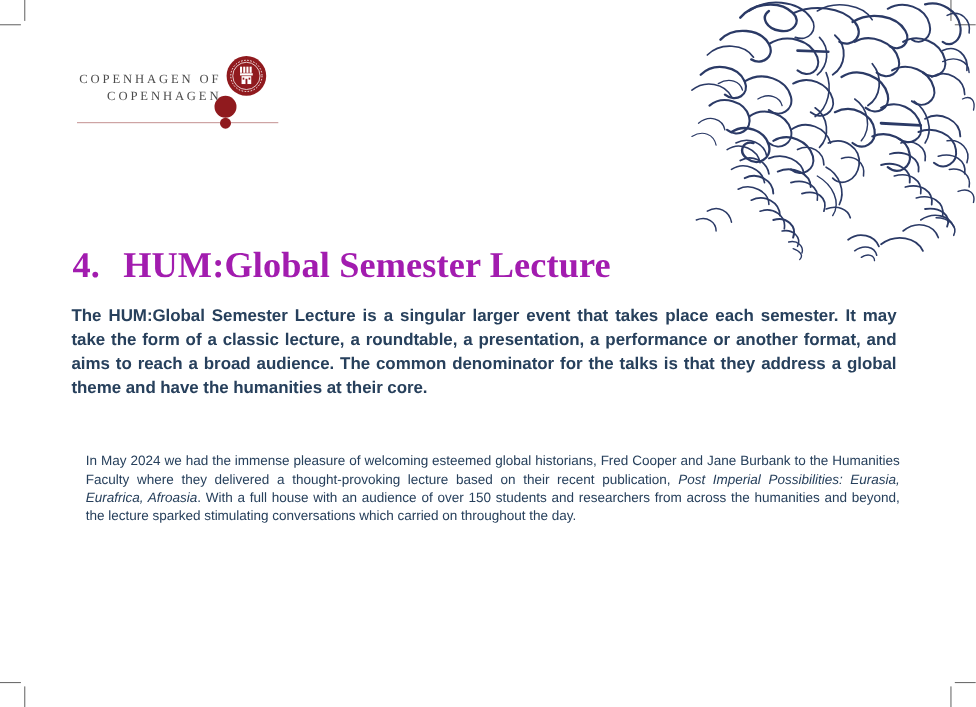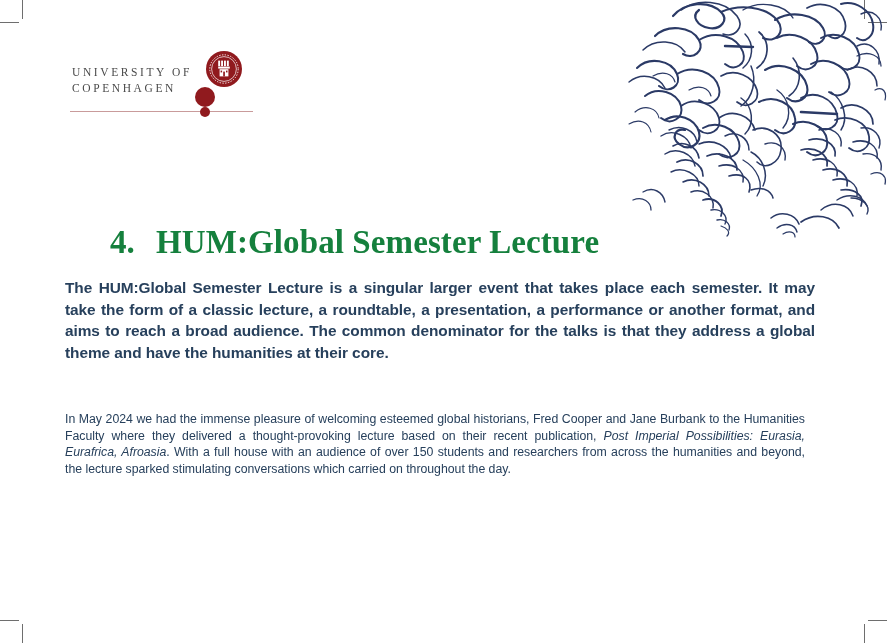--- a/index.html
+++ b/index.html
@@ -70,21 +70,21 @@
     position: absolute;
     left: 5px;
     top: 14px;
     font-family: "Liberation Serif", "DejaVu Serif", serif;
     color: #4a4a4a;
     font-size: 11.5px;
     line-height: 16px;
     letter-spacing: 2.6px;
     white-space: nowrap;
   }
-  .logo-wordmark .line2 { display: block; }
+  .logo-wordmark .line2 { display: block; text-align: right; }
 
   .logo-seal {
     position: absolute;
     left: 138px;
     top: 0px;
     width: 38px;
     height: 38px;
   }
   .logo-seal svg { display: block; }
 
@@ -116,24 +116,23 @@
   }
 
   
   .page-heading {
     position: absolute;
     left: 66px;
     top: 200px;
     font-family: "Liberation Serif", "DejaVu Serif", serif;
     font-size: 33px;
     line-height: 40px;
-    color: #15803d;
+    color: #a21caf;
     white-space: nowrap;
     letter-spacing: 0.1px;
-    margin-left: 44px;
   }
   .page-heading .num {
     display: inline-block;
     min-width: 46px;
   }
 
   
   .lead-paragraph {
     position: absolute;
     left: 65px;
@@ -144,21 +143,21 @@
     line-height: 21.5px;
     color: #27405c;
     text-align: justify;
     text-justify: inter-word;
     letter-spacing: -0.05px;
     font-weight: bold;
   }
 
   .body-paragraph {
     position: absolute;
-    left: 65px;
+    left: 78px;
     top: 369px;
     width: 740px;
     font-family: "Liberation Sans", sans-serif;
     font-size: 12.3px;
     line-height: 16.7px;
     color: #27405c;
     text-align: justify;
     text-justify: inter-word;
     letter-spacing: -0.02px;
     margin-top: 42px;
@@ -308,21 +307,21 @@
       </g>
       <g fill="#901a1e">
         <rect x="18.2" y="21.6" width="1.7" height="4.8"></rect>
         <rect x="15.6" y="20.6" width="1.5" height="1.8"></rect>
         <rect x="21.0" y="20.6" width="1.5" height="1.8"></rect>
       </g>
     </svg>
   </div>
   <div class="logo-dot-big"></div>
   <div class="logo-wordmark">
-    <span>UNIVERSITY OF</span>
+    <span>COPENHAGEN OF</span>
     <span class="line2">COPENHAGEN</span>
   </div>
   <div class="logo-rule"></div>
   <div class="logo-dot-small"></div>
 </div>
 
 <h1 class="page-heading">
   <span class="num">4.</span><span>HUM:Global Semester Lecture</span>
 </h1>
 

